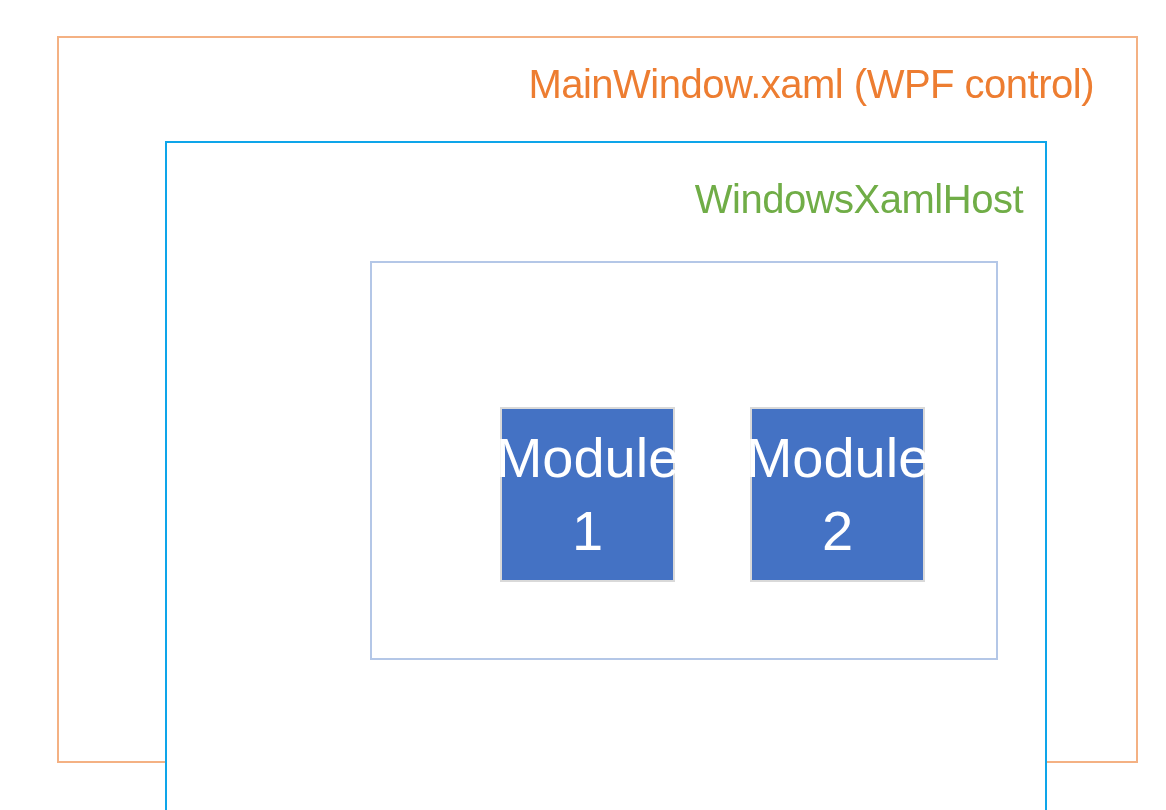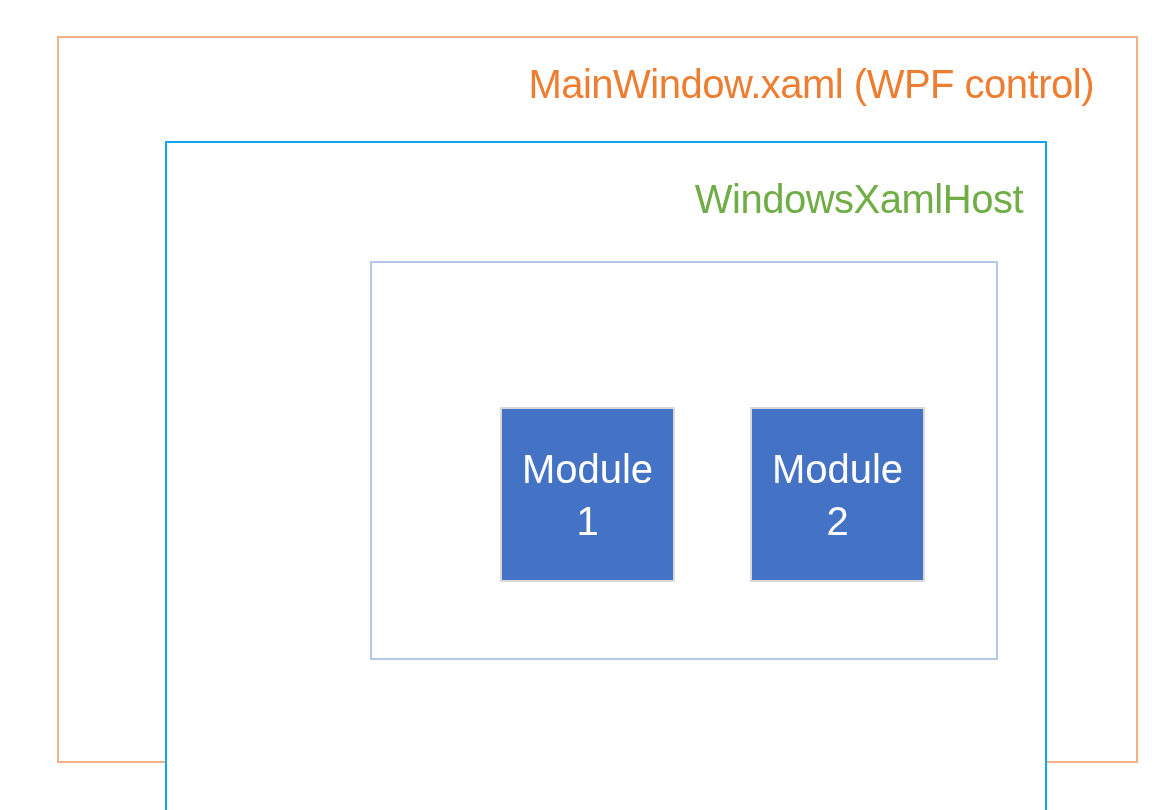--- a/index.html
+++ b/index.html
@@ -81,21 +81,21 @@
     top: 144px;
     width: 175px;
     height: 175px;
     background: #4472c4;
     border: 2px solid #d9d9d9;
     color: #ffffff;
     display: flex;
     flex-direction: column;
     align-items: center;
     justify-content: center;
-    font-size: 40px;
+    font-size: 56px;
     line-height: 1.3;
     text-align: center;
   }
   .module-1 { left: 128px; }
   .module-2 { left: 378px; }
 </style>
 </head>
 <body>
 
 <div class="canvas">

